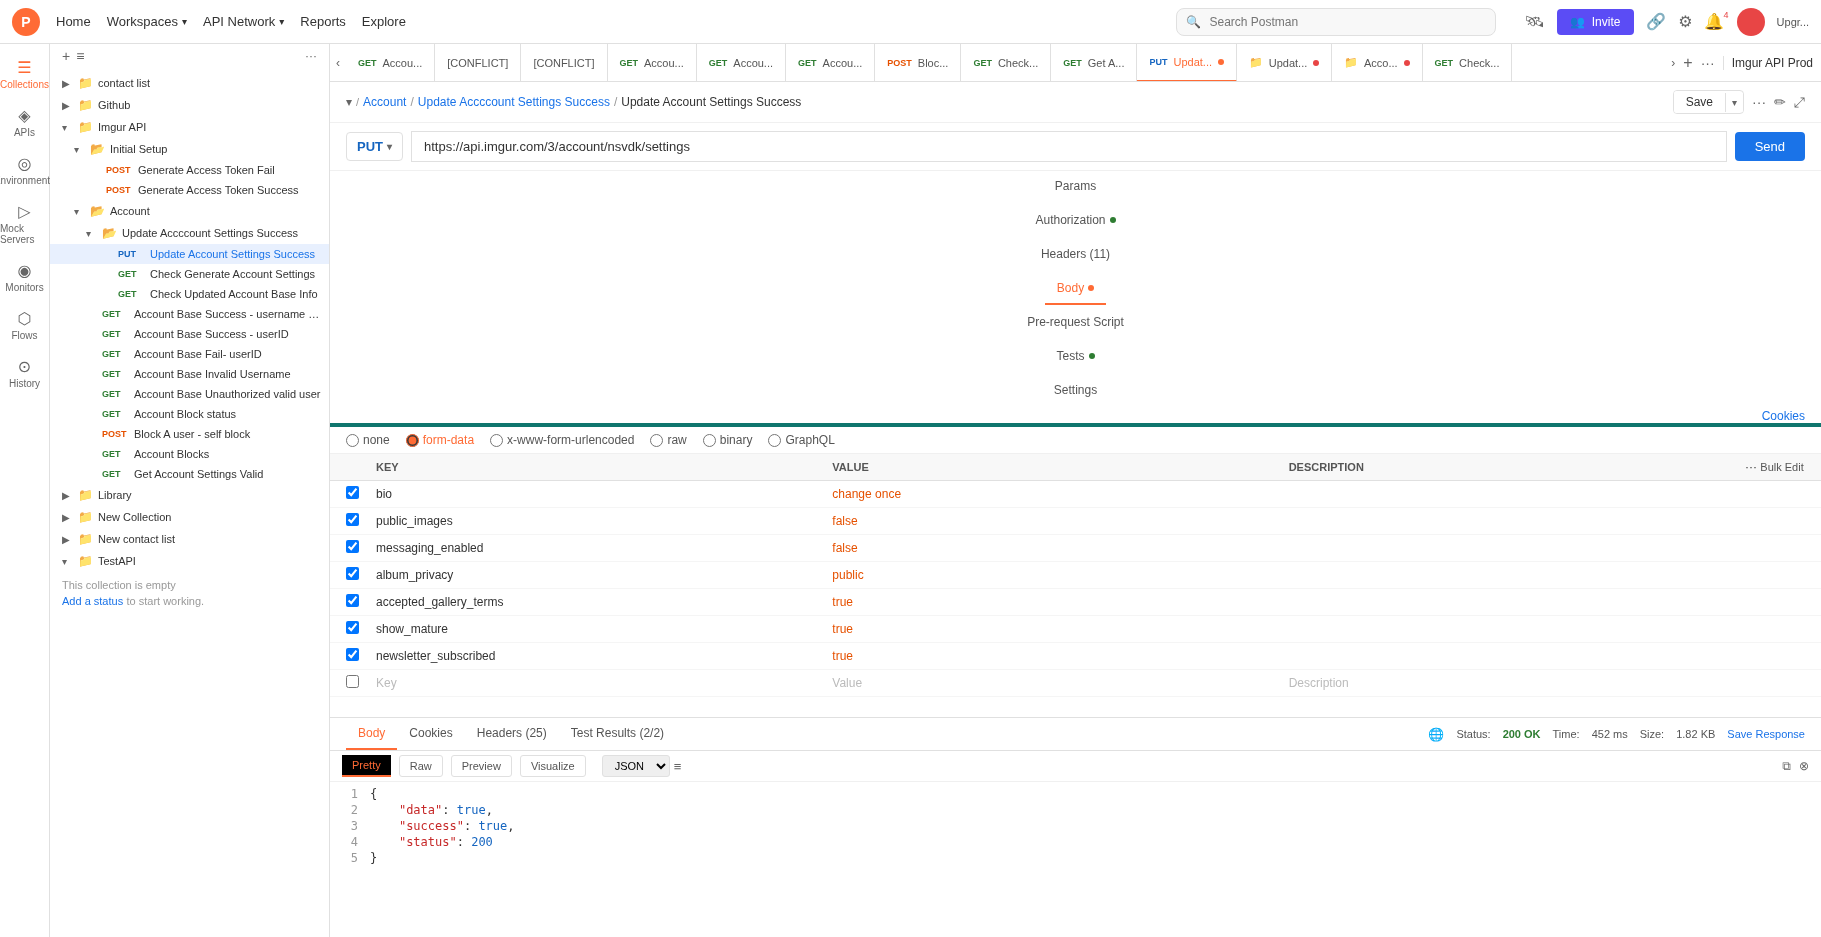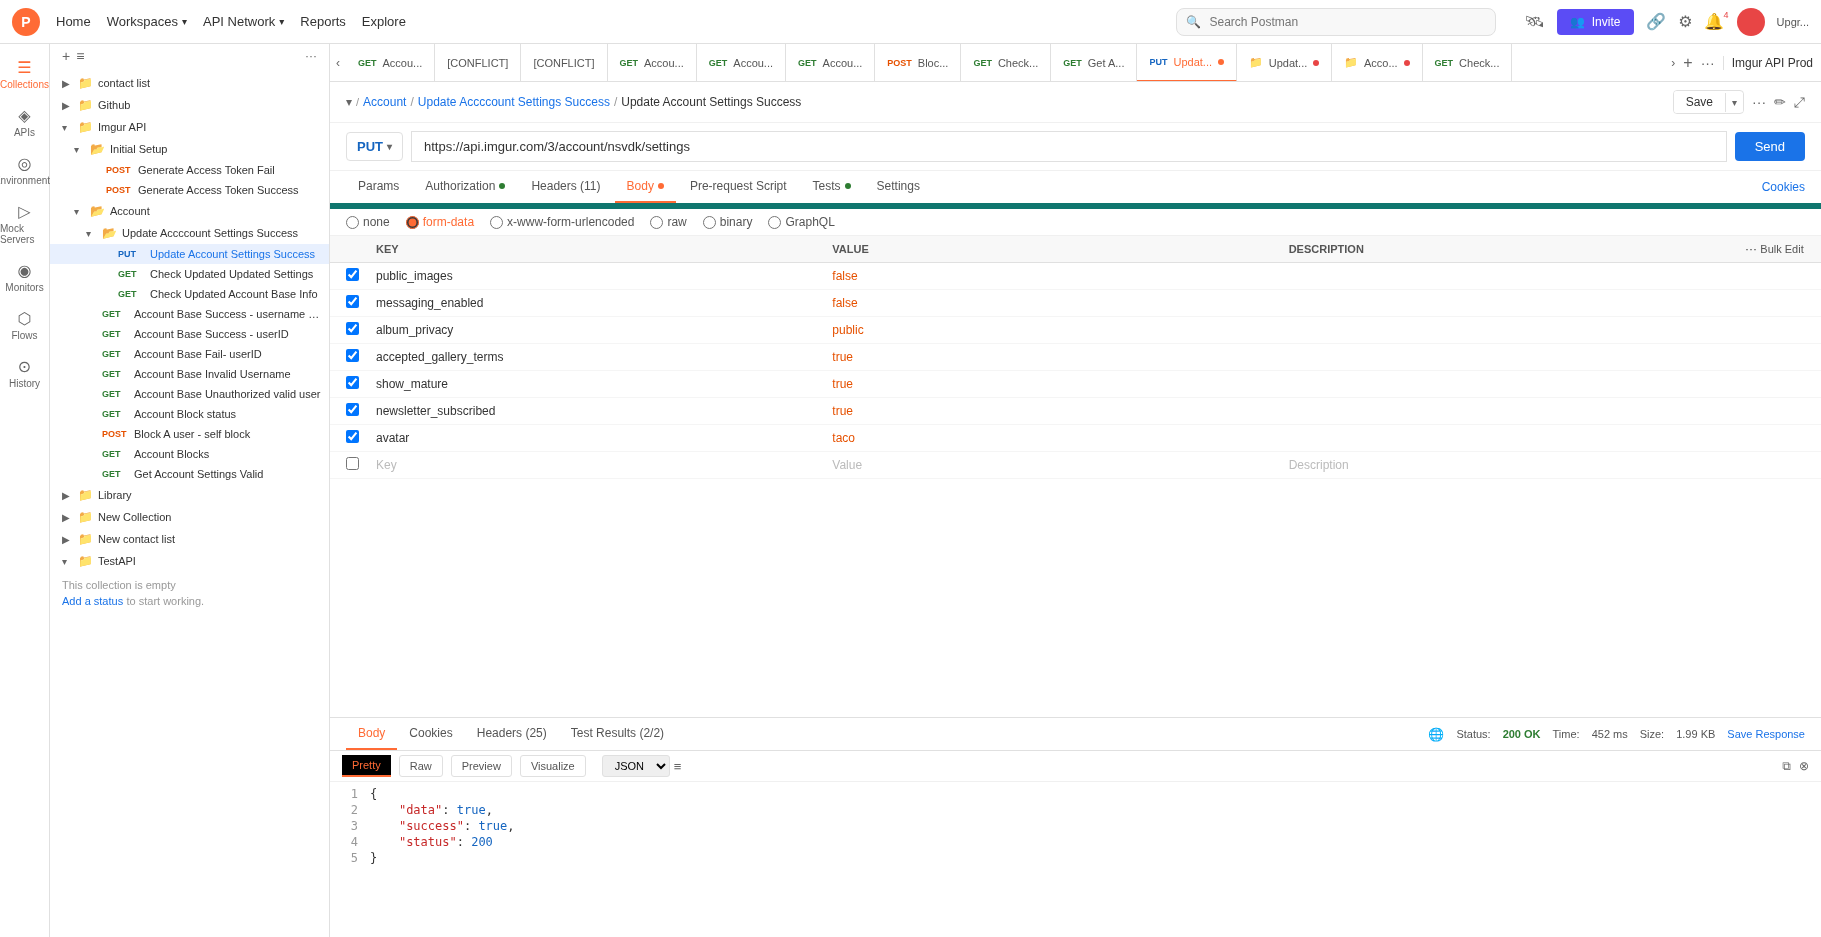--- a/index.html
+++ b/index.html
@@ -69,21 +69,21 @@
     .save-btn-chevron { padding: 4px 6px; font-size: 10px; cursor: pointer; background: #fff; border: none; border-left: 1px solid #e0e0e0; color: #666; }
     .more-btn { color: #666; cursor: pointer; font-size: 14px; }
 
     
     .url-bar { display: flex; align-items: center; padding: 8px 16px; border-bottom: 1px solid #f0f0f0; gap: 8px; }
     .method-selector { display: flex; align-items: center; gap: 4px; padding: 6px 10px; border: 1px solid #e0e0e0; border-radius: 4px; cursor: pointer; color: #1565c0; font-weight: bold; font-size: 13px; }
     .url-input { flex: 1; padding: 7px 12px; border: 1px solid #e0e0e0; border-radius: 0; font-size: 13px; color: #333; }
     .send-btn { background: #1a73e8; color: white; border: none; border-radius: 4px; padding: 7px 20px; font-size: 13px; cursor: pointer; font-weight: 500; }
 
     
-    .req-tabs { display: flex; align-items: center; border-bottom: 6px solid #0f766e; padding: 0 16px; gap: 2px; }
+    .req-tabs { display: flex; align-items: center; border-bottom: 4px solid #0f766e; padding: 0 16px; gap: 2px; flex-direction: column; }
     .req-tab { padding: 8px 12px; cursor: pointer; font-size: 12px; color: #555; border-bottom: 2px solid transparent; display: flex; align-items: center; gap: 4px; }
     .req-tab.active { color: #ff6b35; border-bottom-color: #ff6b35; }
     .cookies-link { margin-left: auto; color: #1a73e8; font-size: 12px; cursor: pointer; }
 
     
     .body-options { display: flex; align-items: center; padding: 6px 16px; border-bottom: 1px solid #f0f0f0; gap: 16px; }
     .radio-opt { display: flex; align-items: center; gap: 4px; font-size: 12px; cursor: pointer; color: #555; }
     .radio-opt input[type="radio"] { cursor: pointer; }
     .radio-opt.active { color: #ff6b35; }
 
@@ -262,21 +262,21 @@
 
       <div class="tree-item active" style="padding-left:52px;">
         <span class="expand-icon"></span>
         <span class="method-badge method-put">PUT</span>
         <span class="item-label">Update Account Settings Success</span>
       </div>
 
       <div class="tree-item" style="padding-left:52px;">
         <span class="expand-icon"></span>
         <span class="method-badge method-get">GET</span>
-        <span class="item-label">Check Updated Updated Settings</span>
+        <span class="item-label">Check Generate Account Settings</span>
       </div>
 
       <div class="tree-item" style="padding-left:52px;">
         <span class="expand-icon"></span>
         <span class="method-badge method-get">GET</span>
         <span class="item-label">Check Updated Account Base Info</span>
       </div>
 
       <div class="tree-item" style="padding-left:36px;">
         <span class="expand-icon"></span>
@@ -523,20 +523,27 @@
           <div class="col-check"></div>
           <div class="col-key">KEY</div>
           <div class="col-val">VALUE</div>
           <div class="col-desc">DESCRIPTION</div>
           <div class="col-actions">
             <span style="cursor:pointer;">···</span>
             <span class="bulk-btn">Bulk Edit</span>
           </div>
         </div>
 
+        <div class="kv-row">
+          <div class="col-check"><input type="checkbox" checked="" style=""></div>
+          <div class="col-key">bio</div>
+          <div class="col-val">change once</div>
+          <div class="col-desc"></div>
+          <div class="col-actions"></div>
+        </div>
 
         <div class="kv-row">
           <div class="col-check"><input type="checkbox" checked="" style=""></div>
           <div class="col-key">public_images</div>
           <div class="col-val">false</div>
           <div class="col-desc"></div>
           <div class="col-actions"></div>
         </div>
 
         <div class="kv-row">
@@ -573,27 +580,20 @@
         </div>
 
         <div class="kv-row">
           <div class="col-check"><input type="checkbox" checked="" style=""></div>
           <div class="col-key">newsletter_subscribed</div>
           <div class="col-val">true</div>
           <div class="col-desc"></div>
           <div class="col-actions"></div>
         </div>
 
-        <div class="kv-row">
-          <div class="col-check"><input type="checkbox" checked="" style=""></div>
-          <div class="col-key">avatar</div>
-          <div class="col-val">taco</div>
-          <div class="col-desc"></div>
-          <div class="col-actions"></div>
-        </div>
 
         <div class="kv-row kv-row-empty">
           <div class="col-check"><input type="checkbox" style=""></div>
           <div class="col-key" style="color:#bbb;">Key</div>
           <div class="col-val" style="color:#bbb;">Value</div>
           <div class="col-desc" style="color:#bbb;">Description</div>
           <div class="col-actions"></div>
         </div>
       </div>
 
@@ -611,21 +611,21 @@
           <div class="resp-tab">
             <span>Test Results (2/2)</span>
           </div>
           <div class="resp-status">
             <span style="font-size:13px;">🌐</span>
             <span>Status:</span>
             <span class="status-ok">200 OK</span>
             <span>Time:</span>
             <span>452 ms</span>
             <span>Size:</span>
-            <span>1.99 KB</span>
+            <span>1.82 KB</span>
             <span class="save-response-btn">Save Response</span>
           </div>
         </div>
 
         <div class="resp-toolbar">
           <button class="resp-btn active">Pretty</button>
           <button class="resp-btn">Raw</button>
           <button class="resp-btn">Preview</button>
           <button class="resp-btn">Visualize</button>
           <div style="display:flex;align-items:center;gap:4px;margin-left:8px;">

